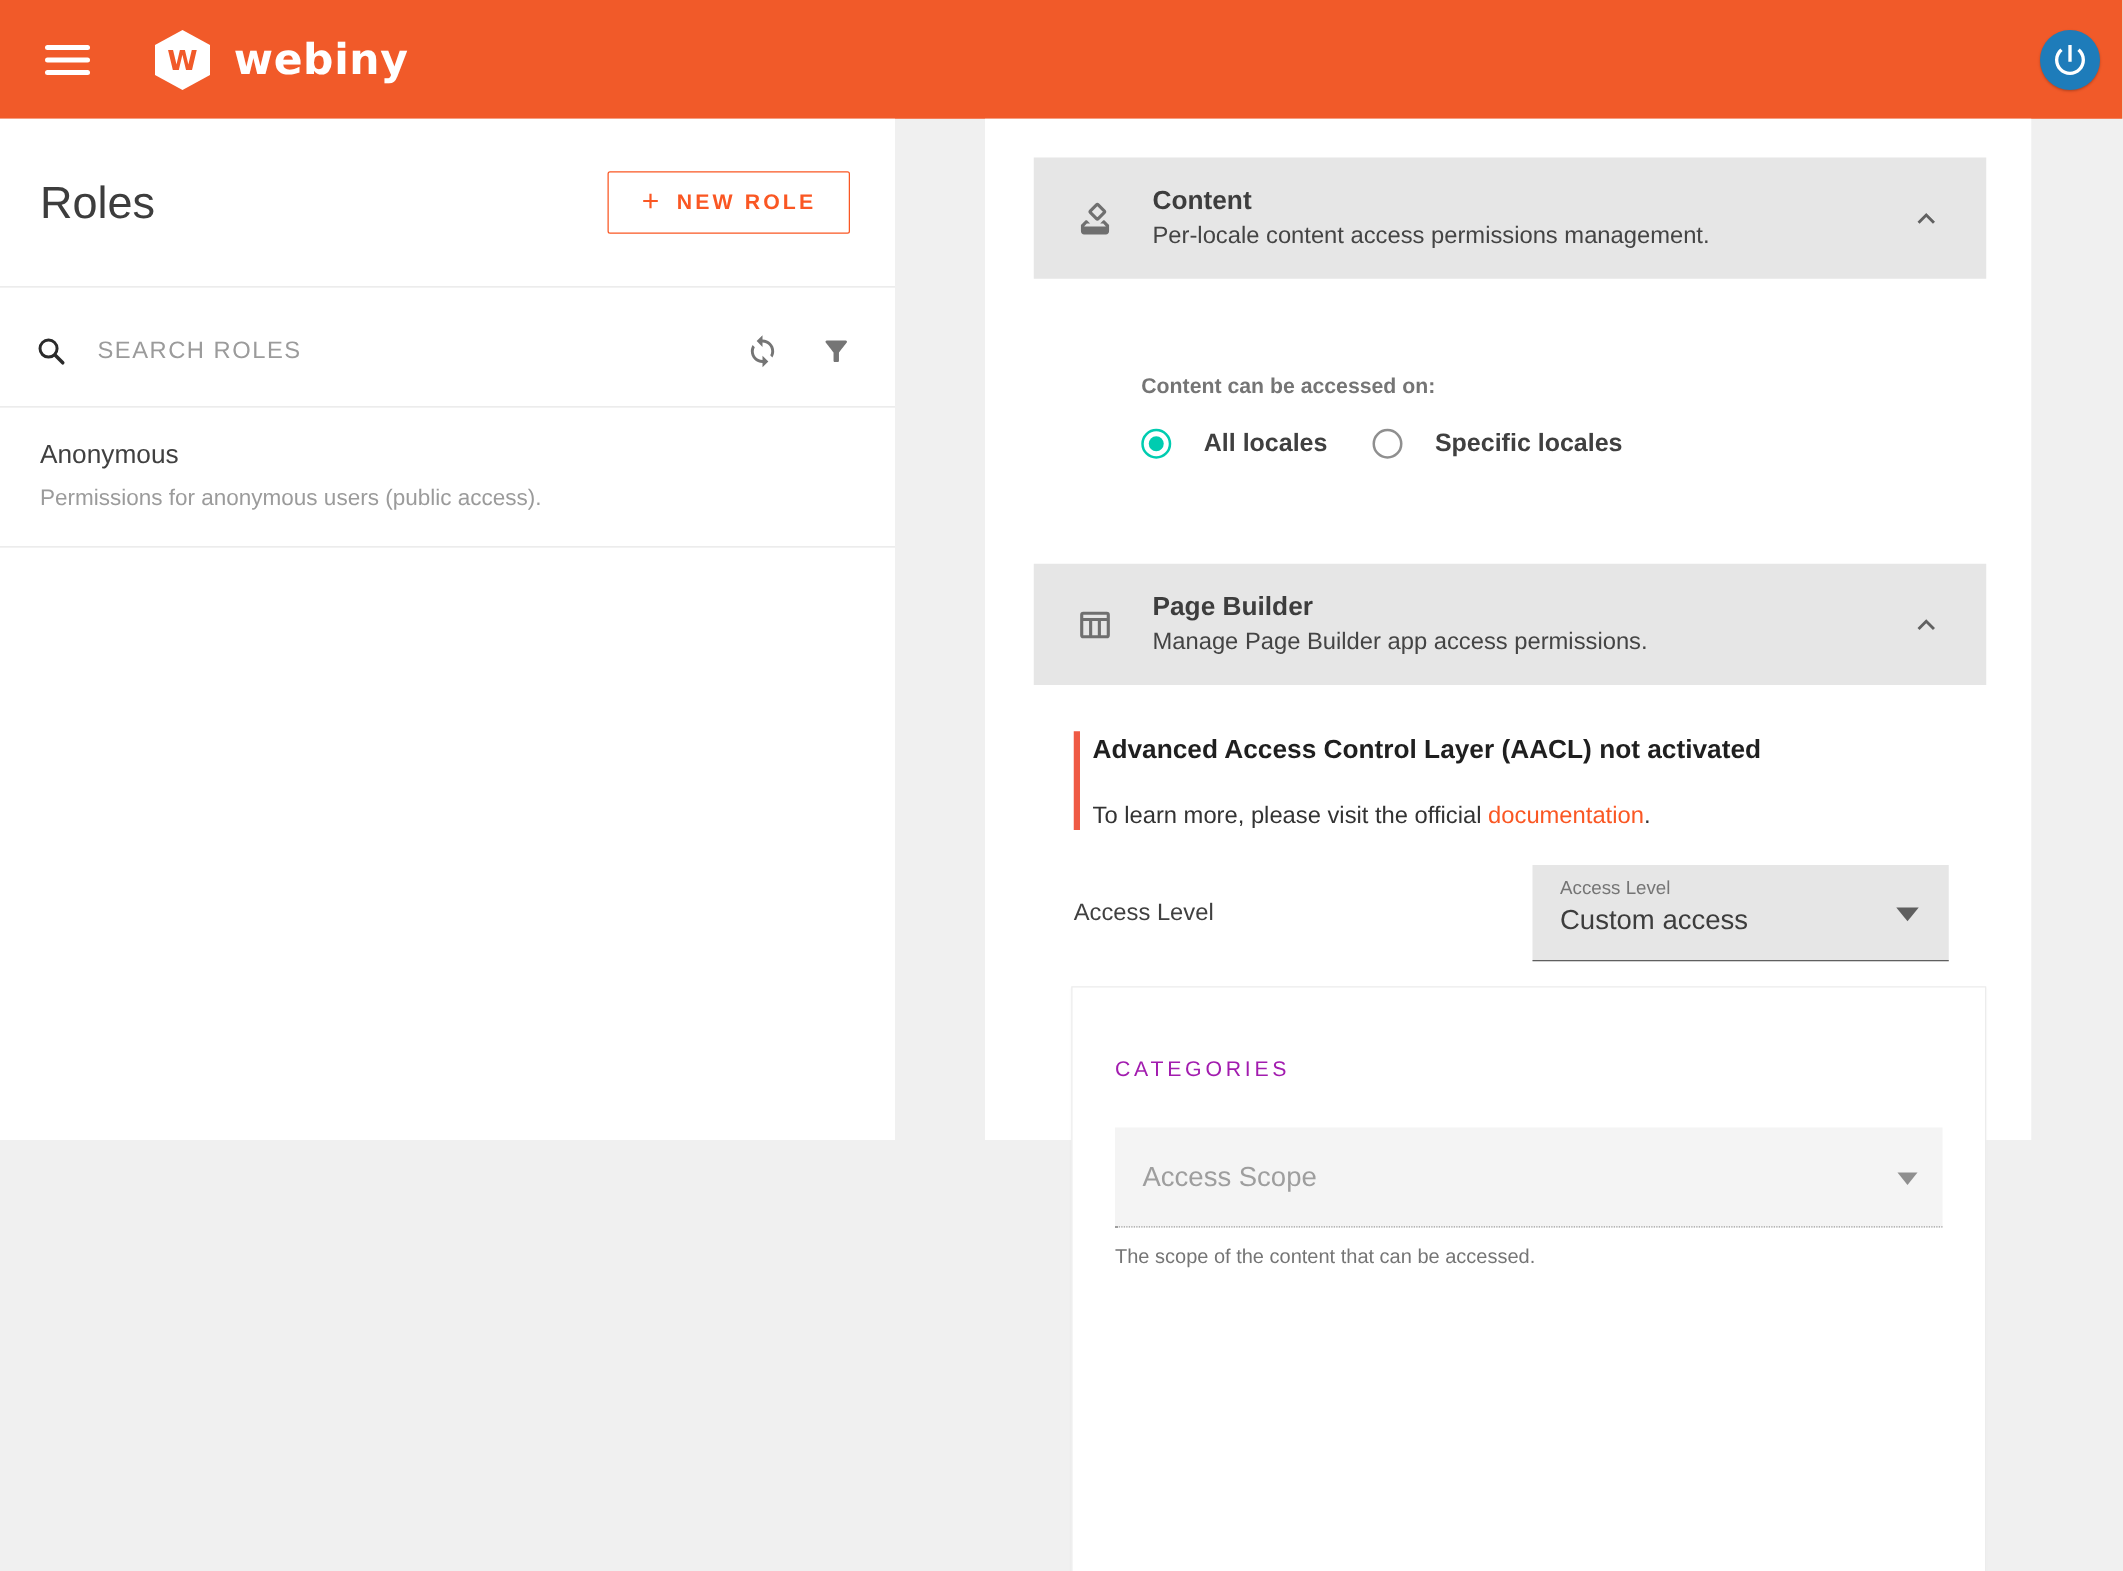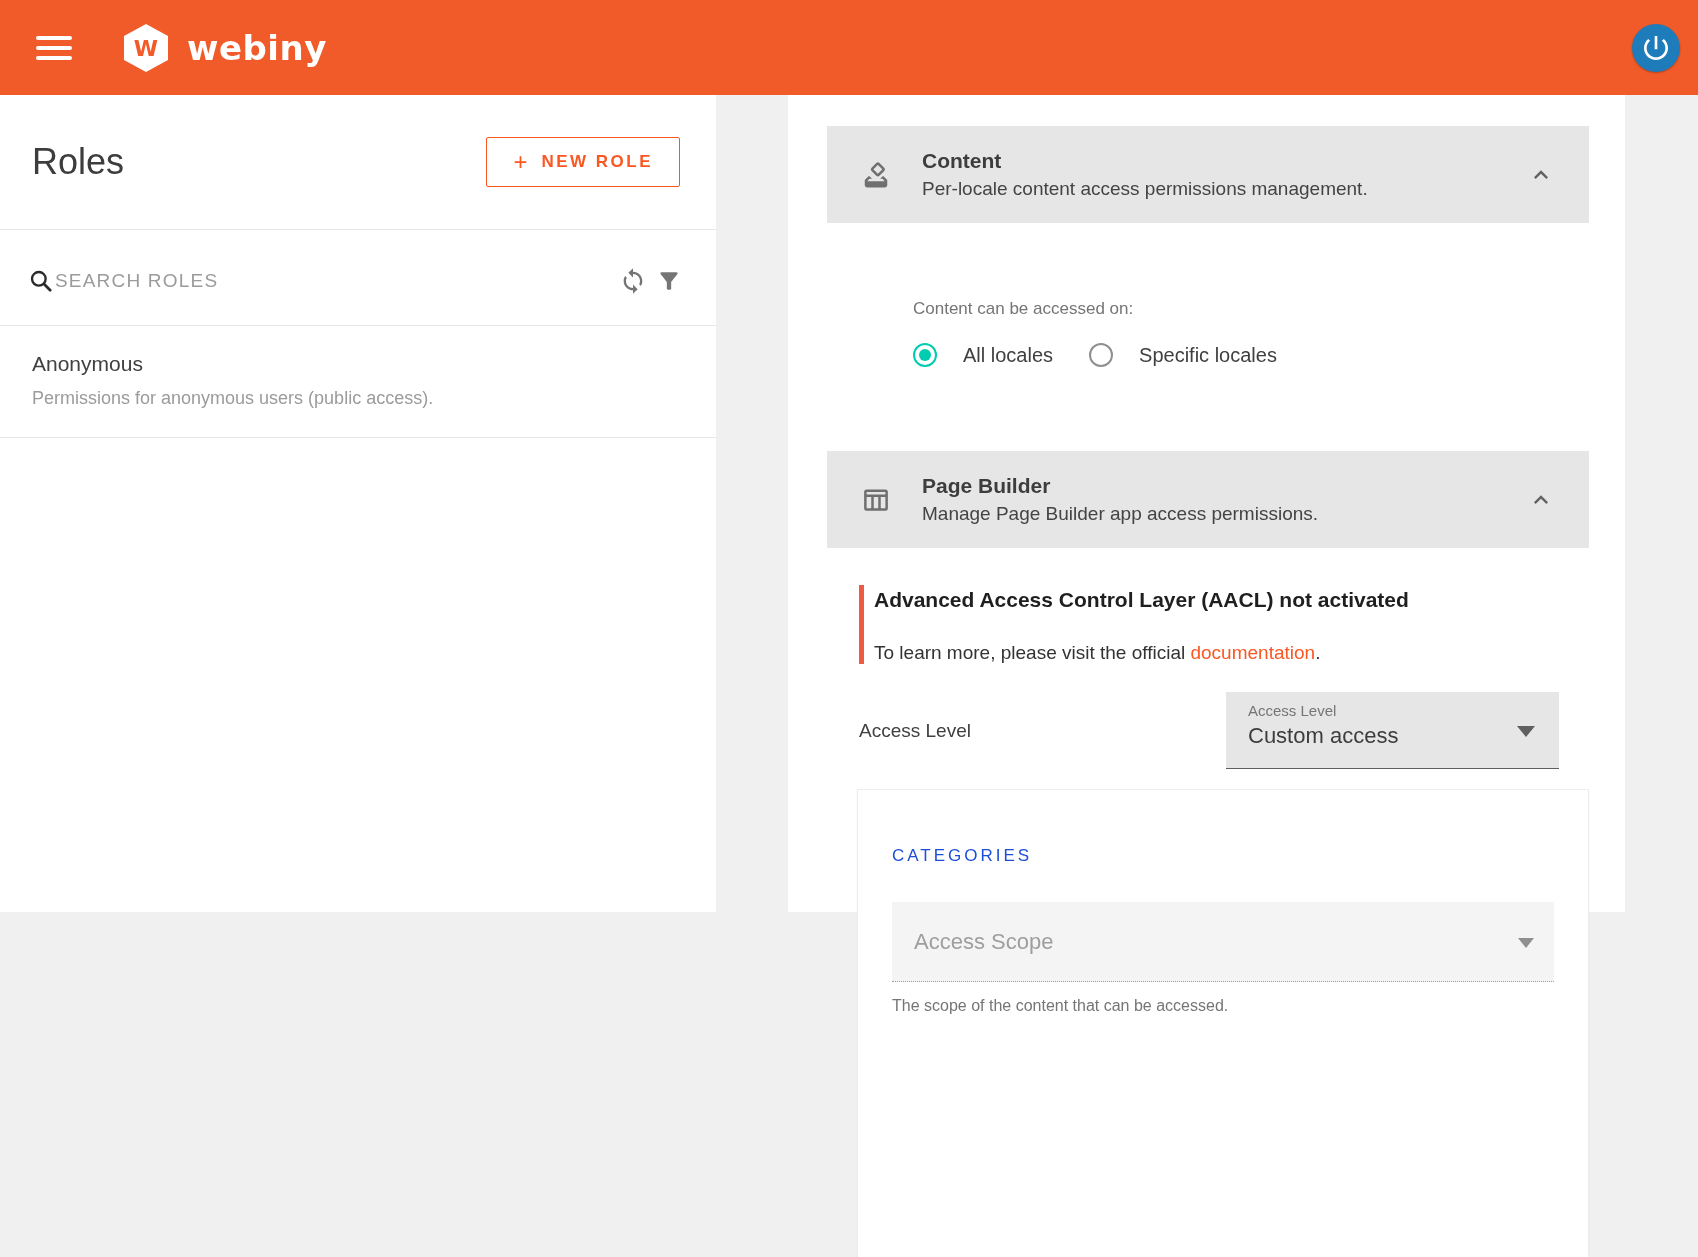--- a/index.html
+++ b/index.html
@@ -42,21 +42,21 @@
   .new-role-btn {
     display:flex; align-items:center; gap:14px; height:50px; padding:0 26px;
     background:#fff; border:1px solid #fa5723; border-radius:2px; cursor:pointer;
     color:#fa5723; font-family:inherit;
   }
   .new-role-btn .plus { font-size:24px; font-weight:400; line-height:1; }
   .new-role-btn .lbl { font-size:17px; font-weight:600; letter-spacing:2.5px; }
 
   .search-row {
     height:96px; border-top:1px solid #e6e6e6;
-    display:flex; align-items:center; padding:7px 30px 0 28px; gap:1px;
+    display:flex; align-items:center; padding:7px 30px 0 28px; gap:24px;
   }
   .search-row svg { flex:none; }
   .search-input {
     flex:1; border:none; outline:none; font-family:inherit;
     font-size:19px; letter-spacing:1.2px; color:#404040; min-width:0;
   }
   .search-input::placeholder { color:#9b9b9b; }
   .icon-btn { background:none; border:none; cursor:pointer; padding:4px; display:flex; }
 
   .role-list { border-top:1px solid #e6e6e6; }
@@ -70,21 +70,21 @@
   .accordion-header {
     height:97px; background:#e6e6e6; display:flex; align-items:center;
     padding:0 34px; cursor:pointer;
   }
   .accordion-header .sec-icon { width:30px; height:30px; flex:none; margin-right:31px; }
   .sec-text { flex:1; }
   .sec-title { font-size:21px; font-weight:bold; color:#3d3d3d; }
   .sec-subtitle { font-size:19px; color:#444; margin-top:5px; }
   .chevron { width:28px; height:28px; flex:none; cursor:pointer; }
 
-  .content-body { padding:76px 86px 84px; }
+  .content-body { padding:76px 86px 84px;font-weight:bold; }
   .group-label { font-size:17px; color:#757575; }
   .radio-row { display:flex; align-items:center; margin-top:24px; }
   .radio { width:24px; height:24px; border-radius:50%; position:relative; flex:none; cursor:pointer; }
   .radio.on { border:2px solid #00ccb0; }
   .radio.on::after {
     content:""; position:absolute; left:4px; top:4px; width:12px; height:12px;
     border-radius:50%; background:#00ccb0;
   }
   .radio.off { border:2px solid #8f8f8f; }
   .radio-label { font-size:20px; color:#404040; margin:0 36px 0 26px; cursor:pointer; }
@@ -113,21 +113,21 @@
     position:absolute; right:24px; top:34px; width:0; height:0;
     border-left:9px solid transparent; border-right:9px solid transparent;
     border-top:11px solid #5f5f5f;
   }
 
   .categories-card {
     margin:20px 0 0 30px; width:732px; height:520px;
     background:#fff; border:1px solid #ececec; box-shadow:0 1px 2px rgba(0,0,0,.04);
     padding:56px 34px 0;
   }
-  .categories-title { font-size:17px; letter-spacing:3px; color:#1d4ed8; }
+  .categories-title { font-size:17px; letter-spacing:3px; color:#a21caf; }
   .soft-select {
     margin-top:36px; height:80px; background:#f4f4f4;
     border-bottom:1px dotted #9e9e9e; position:relative;
     display:flex; align-items:center; padding:0 22px; cursor:pointer;text-align:center;
   }
   .soft-select .placeholder { font-size:22px; color:#9e9e9e; }
   .soft-select .tri { border-top-color:#8f8f8f; top:36px; right:20px; border-left-width:8px; border-right-width:8px; border-top-width:10px; }
   .helper { font-size:16px; color:#757575; margin-top:15px; }
   .field + .field { margin-top:32px; }
 </style>

